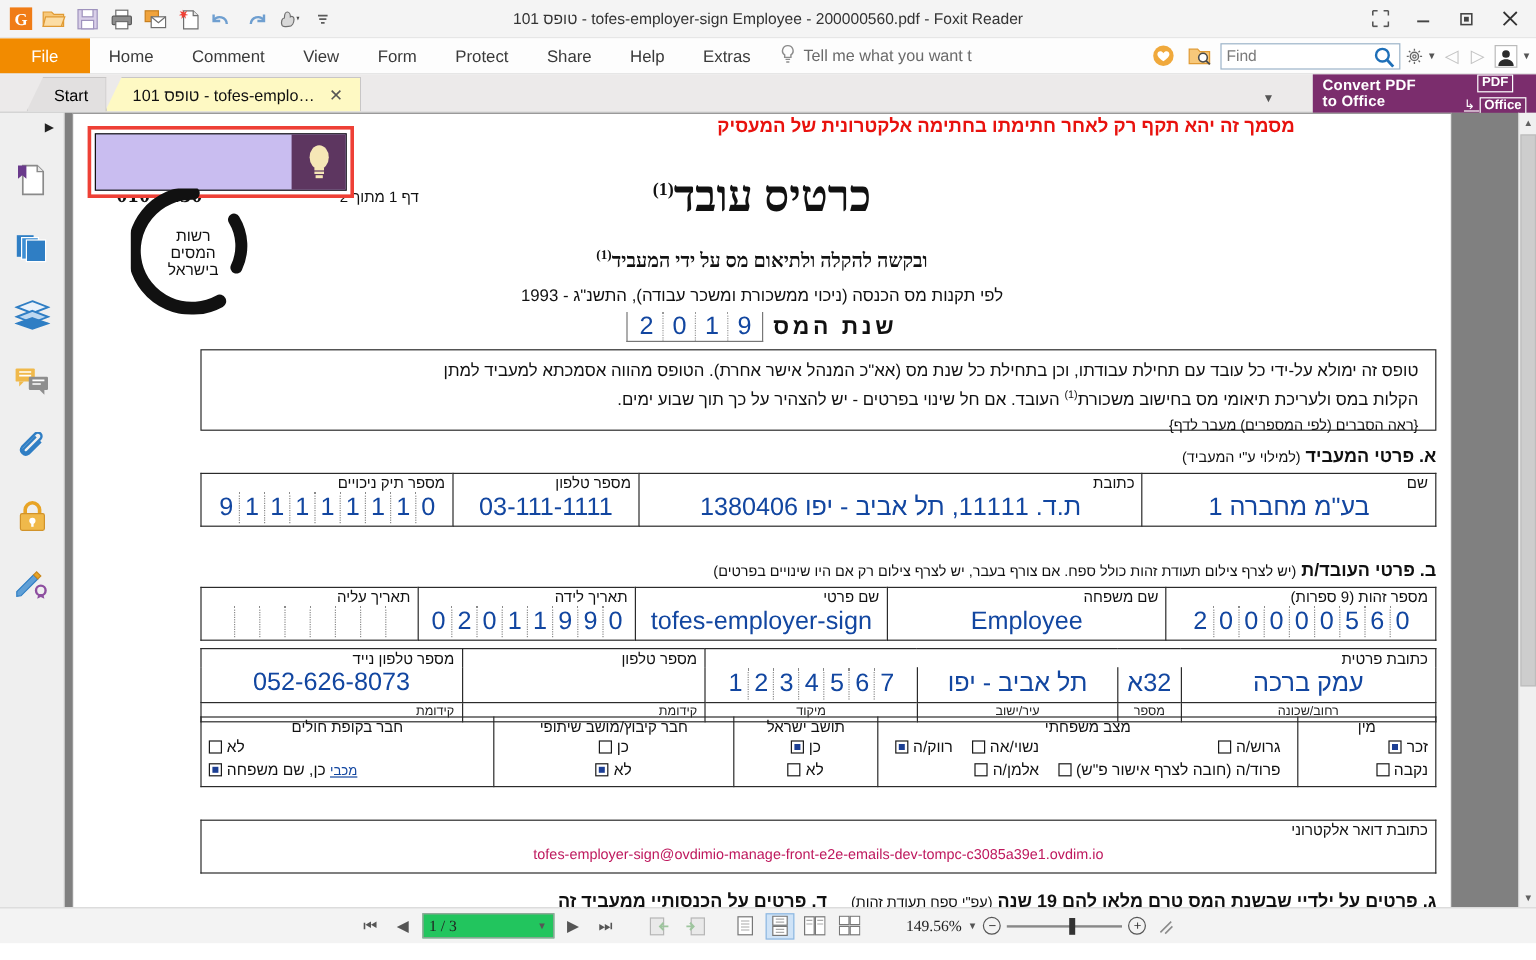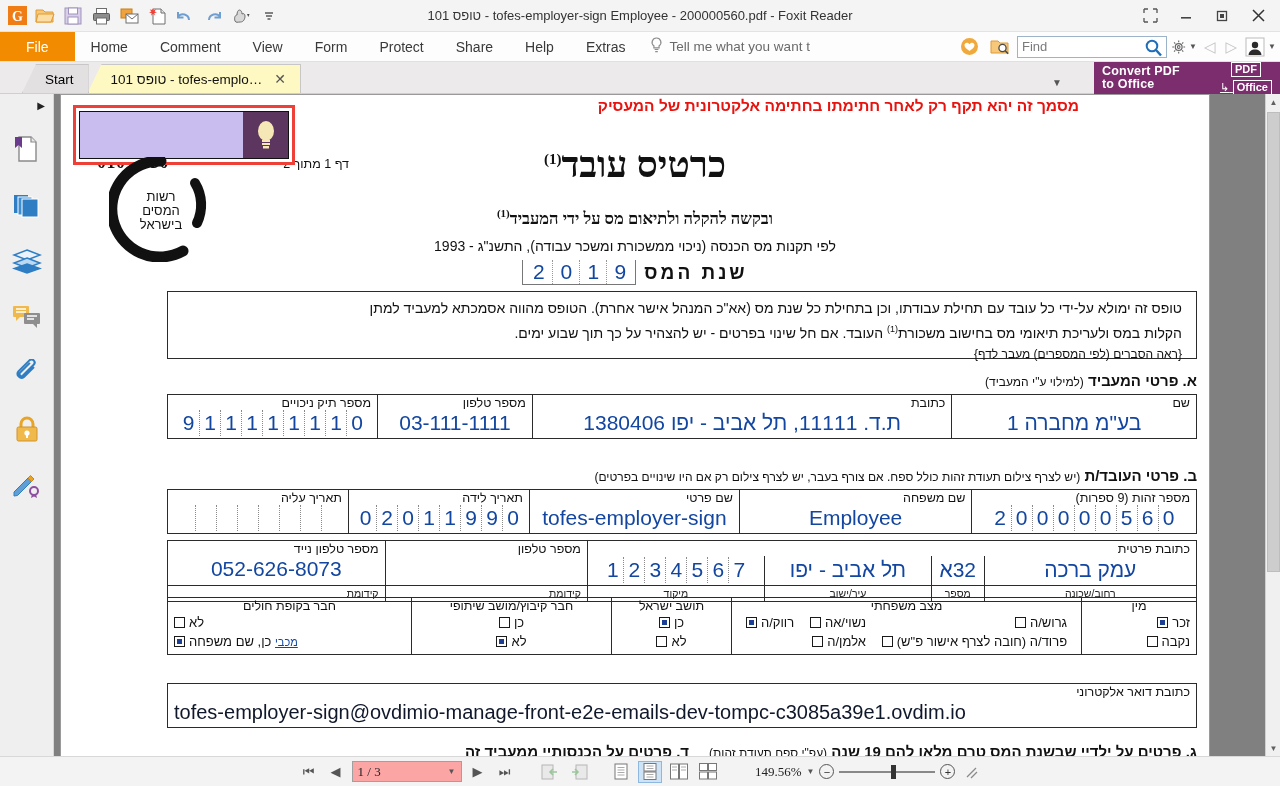--- a/index.html
+++ b/index.html
@@ -192,31 +192,31 @@
   .ck {
     display:inline-block; width:11px; height:11px; border:1.3px solid #1a1a1a;
     vertical-align:-1px; margin-right:4px; position:relative; background:#fff;
   }
   .ck.on::after {
     content:""; position:absolute; left:2px; top:2px; width:5px; height:5px; background:#1c3f94;
   }
   .optline { font-size:13px; line-height:19px; white-space:nowrap;}
   .underlink { color:#1246a0; text-decoration:underline; font-size:11px;}
   .email-val {
-    color:#0f172a; font-size:20px; display:block; direction:ltr; line-height:26px;
+    color:#be185d; font-size:12px; text-align:center; display:block; direction:ltr; line-height:26px;
   }
 
   
   .statusbar {
     height:30px; background:#f3f3f3; border-top:1px solid #d8d8d8;
     display:flex; align-items:center; justify-content:center; gap:5px; position:relative;
   }
   .sb-icon { width:22px; height:22px; display:flex; align-items:center; justify-content:center; color:#555;}
   .pagefield {
-    width:110px; height:21px; border:1px solid #a0a0a0; background:#fca5a5;
+    width:110px; height:21px; border:1px solid #a0a0a0; background:#22c55e;
     display:flex; align-items:center; padding:0 5px; font-size:13px; color:#222;
     position:relative; font-family:"Liberation Serif", serif;
   }
   .pagefield .caret { position:absolute; right:5px; font-size:8px; color:#555;}
   .zoomval { font-size:13px; color:#222; font-family:"Liberation Serif", serif; min-width:58px; text-align:right;}
   .zslider { width:96px; height:2px; background:#888; position:relative;}
   .zslider .knob { position:absolute; left:52px; top:-6px; width:5px; height:14px; background:#333;}
   .circ-btn { width:15px; height:15px; border:1.4px solid #555; border-radius:50%; display:flex; align-items:center; justify-content:center; font-size:11px; color:#333;}
   .view-mode { width:24px; height:22px; display:flex; align-items:center; justify-content:center;}
   .view-mode.sel { background:#cfe3f7; border:1px solid #8fb8e0;}

